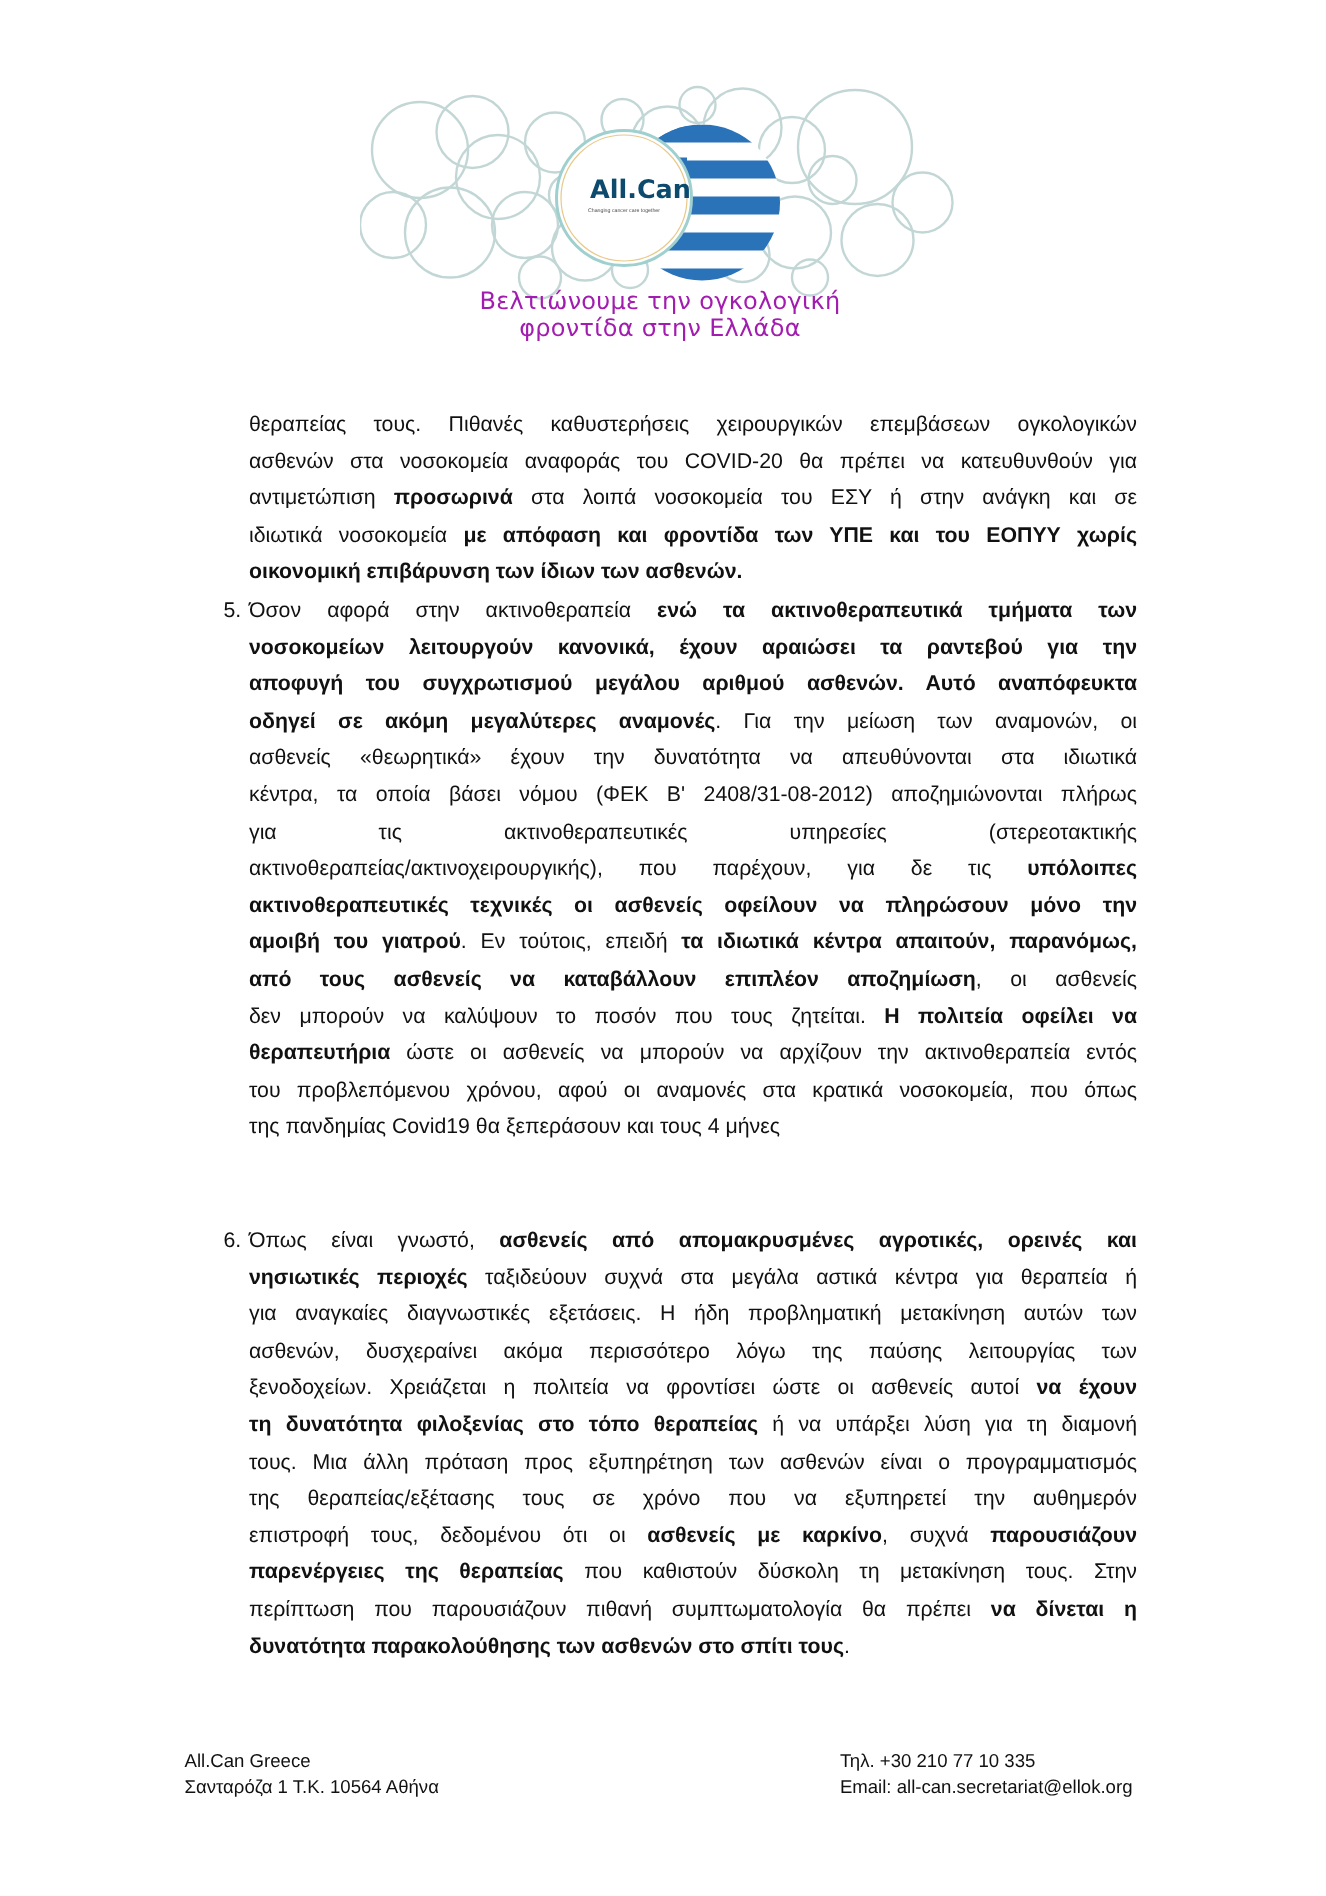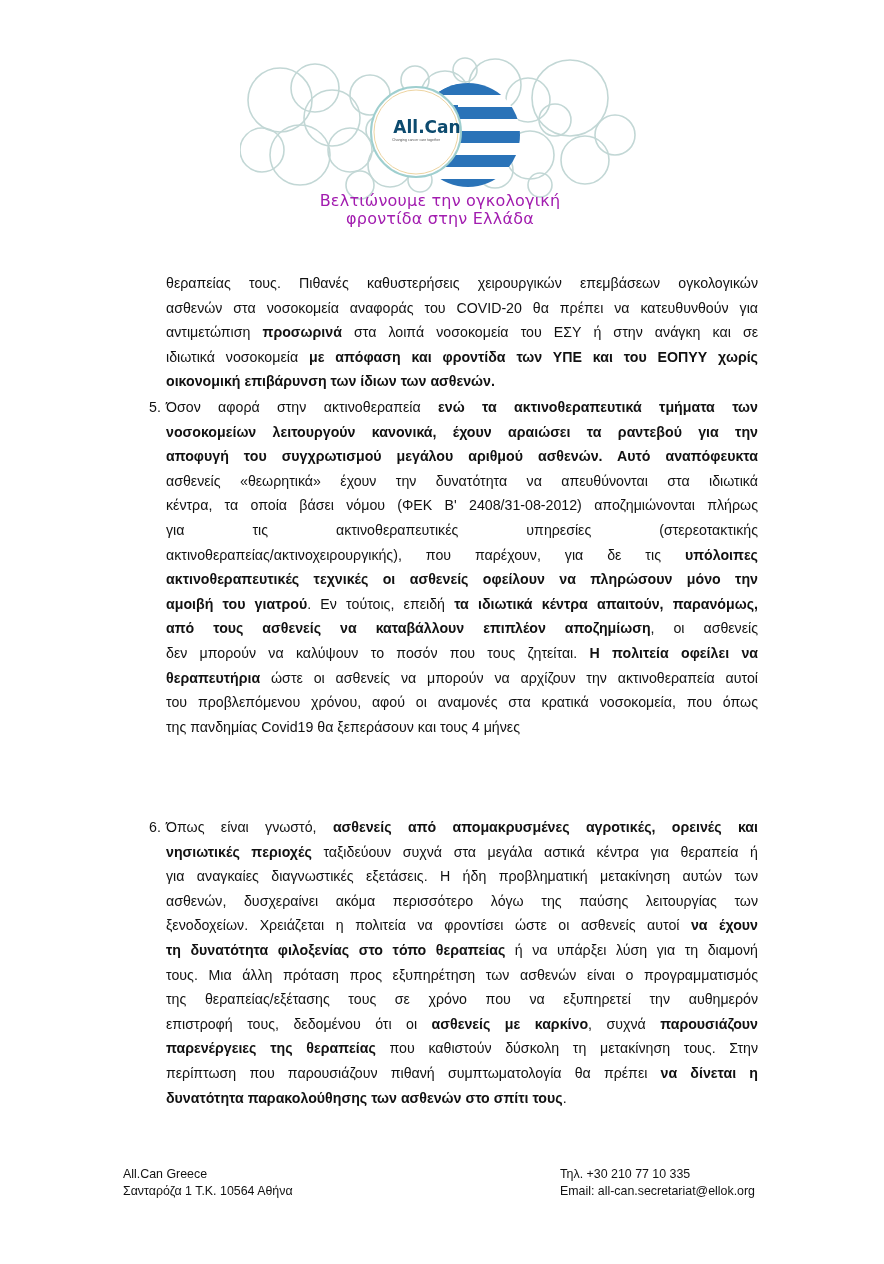--- a/index.html
+++ b/index.html
@@ -89,29 +89,30 @@
     </p>
 </div>
 
 <div class="body-text" id="item5" style="top:395px;">
   <div class="item">
     <span class="num">5.</span>
     <p class="para">
         <span class="ln"><span>Όσον αφορά στην ακτινοθεραπεία </span><b>ενώ τα ακτινοθεραπευτικά τμήματα των</b></span>
         <span class="ln"><b>νοσοκομείων λειτουργούν κανονικά,  έχουν αραιώσει τα ραντεβού για την</b></span>
         <span class="ln"><b>αποφυγή του συγχρωτισμού μεγάλου αριθμού ασθενών. Αυτό αναπόφευκτα</b></span>
+        <span class="ln"><b>οδηγεί σε ακόμη μεγαλύτερες αναμονές</b><span>. Για την μείωση των αναμονών, οι</span></span>
         <span class="ln"><span>ασθενείς «θεωρητικά» έχουν την δυνατότητα να απευθύνονται στα ιδιωτικά</span></span>
         <span class="ln"><span>κέντρα, τα οποία βάσει νόμου  (ΦΕΚ Β' 2408/31-08-2012) αποζημιώνονται πλήρως</span></span>
         <span class="ln"><span>για τις ακτινοθεραπευτικές υπηρεσίες (στερεοτακτικής</span></span>
         <span class="ln"><span>ακτινοθεραπείας/ακτινοχειρουργικής), που παρέχουν, για δε τις </span><b>υπόλοιπες</b></span>
         <span class="ln"><b>ακτινοθεραπευτικές τεχνικές  οι ασθενείς οφείλουν να πληρώσουν  μόνο την</b></span>
         <span class="ln"><b>αμοιβή του γιατρού</b><span>. Εν τούτοις, επειδή </span><b>τα ιδιωτικά κέντρα απαιτούν, παρανόμως,</b></span>
         <span class="ln"><b>από τους ασθενείς να καταβάλλουν επιπλέον αποζημίωση</b><span>, οι ασθενείς</span></span>
         <span class="ln"><span>δεν μπορούν να καλύψουν το ποσόν που τους ζητείται.  </span><b>Η πολιτεία οφείλει να</b></span>
-        <span class="ln"><b>θεραπευτήρια</b><span> ώστε οι ασθενείς να μπορούν να αρχίζουν την ακτινοθεραπεία αυτοί</span></span>
+        <span class="ln"><b>θεραπευτήρια</b><span> ώστε οι ασθενείς να μπορούν να αρχίζουν την ακτινοθεραπεία εντός</span></span>
         <span class="ln"><span>του προβλεπόμενου χρόνου, αφού οι αναμονές στα κρατικά νοσοκομεία, που όπως</span></span>
         <span class="ln last"><span>της πανδημίας Covid19 θα ξεπεράσουν και τους 4 μήνες</span></span>
       </p>
   </div>
 </div>
 
 <div class="body-text" id="item6" style="top:815px;">
   <div class="item">
     <span class="num">6.</span>
     <p class="para">

